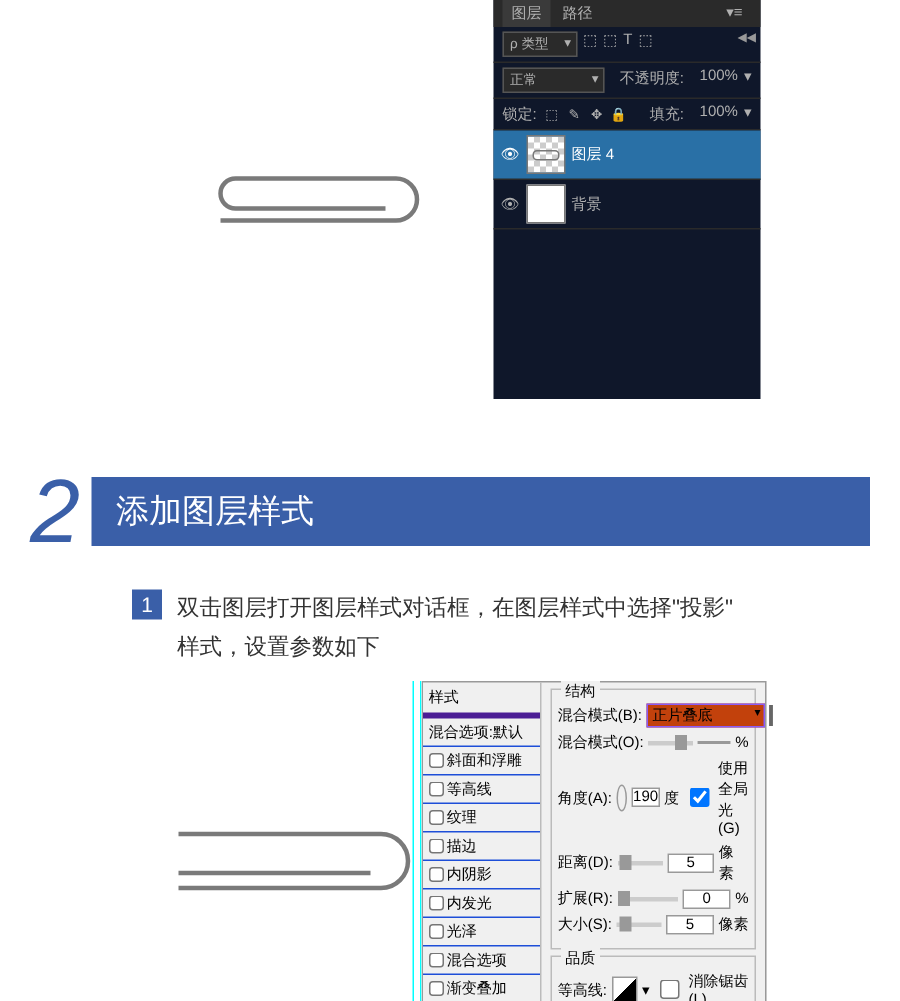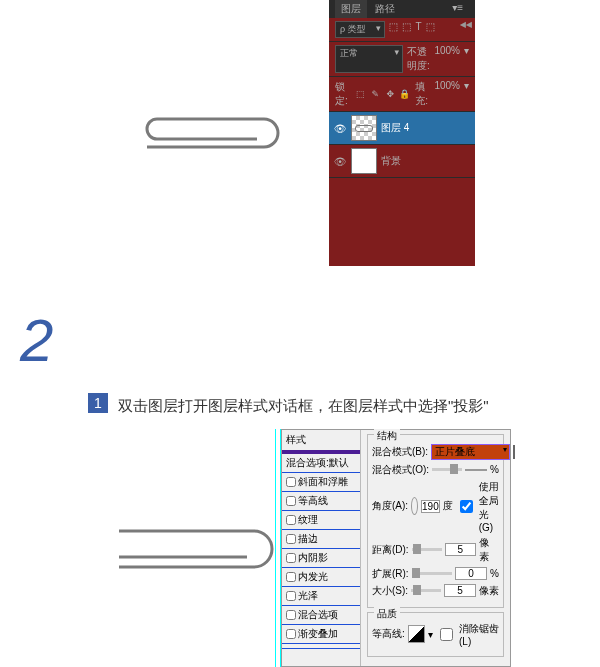--- a/index.html
+++ b/index.html
@@ -1,20 +1,20 @@
 <!DOCTYPE html>
 <html><head>
 <meta charset="utf-8">
 <style>
 body{margin:0;font-family:"Microsoft YaHei",sans-serif;background:#fff;width:600px}
 .top-image{width:422px;height:266px;margin:0 auto 40px;background:#fff;position:relative;display:flex}
 .canvas-area{width:240px;height:266px;background:#fff;position:relative;display:flex;align-items:center;justify-content:center}
 .clip{width:160px;height:45px}
 .clip path{stroke:#7a7a7a;stroke-width:3;fill:none}
-.ps-panel{width:146px;height:266px;background:#7f1d1d;font-size:10px;color:#b0b0b0;position:relative}
+.ps-panel{width:178px;height:266px;background:#0f172a;font-size:10px;color:#b0b0b0;position:relative}
 .ps-tabs{background:#2a2a2a;height:18px;display:flex;align-items:center;padding:0 6px;font-size:10px;position:relative}
 .ps-tabs span{margin-right:8px}
 .tab-active{background:#3a3a3a;padding:2px 6px}
 .ps-close{position:absolute;right:4px;top:2px}
 .ps-row{display:flex;padding:3px 6px;gap:4px;border-bottom:1px solid #2a2a2a}
 .ps-dropdown{background:#2a2a2a;border:1px solid #555;padding:1px 18px 1px 4px;font-size:9px;position:relative}
 .ps-dropdown:after{content:"▾";position:absolute;right:3px}
 .ps-val{text-align:right;width:32px;display:inline-block}
 .lock-icons{display:flex;gap:3px;align-items:center}
 .lock-icons span{width:12px;height:12px;display:flex;align-items:center;justify-content:center;font-size:9px}
@@ -110,26 +110,27 @@
         <span class="eye">👁</span>
         <div class="thumb"></div>
         <span>背景</span>
       </div>
     </div>
   </div>
 </div>
 
 <div class="step-header">
   <span class="big-num">2</span>
+  <div class="blue-bar">添加图层样式</div>
 </div>
 
 <div class="sub-step">
   <div class="sub-num">1</div>
   <div class="sub-text">
-    <span>双击图层打开图层样式对话框，在图层样式中选择</span><span>"投影"</span><br>
+    <span>双击图层打开图层样式对话框，在图层样式中选择</span><span>"投影"</span><br><span>样式，设置参数如下</span>
   </div>
 </div>
 
 <div class="bottom-image">
   <div class="left-canvas">
     <svg class="clip2" viewBox="0 0 200 60">
       <path d="M18,48 L175,48 A18,18 0 0 0 175,12 L30,12 A13,13 0 0 0 30,38 L168,38" stroke="#7a7a7a" stroke-width="3" fill="none"></path>
     </svg>
     <div class="cyan-lines"></div>
   </div>

